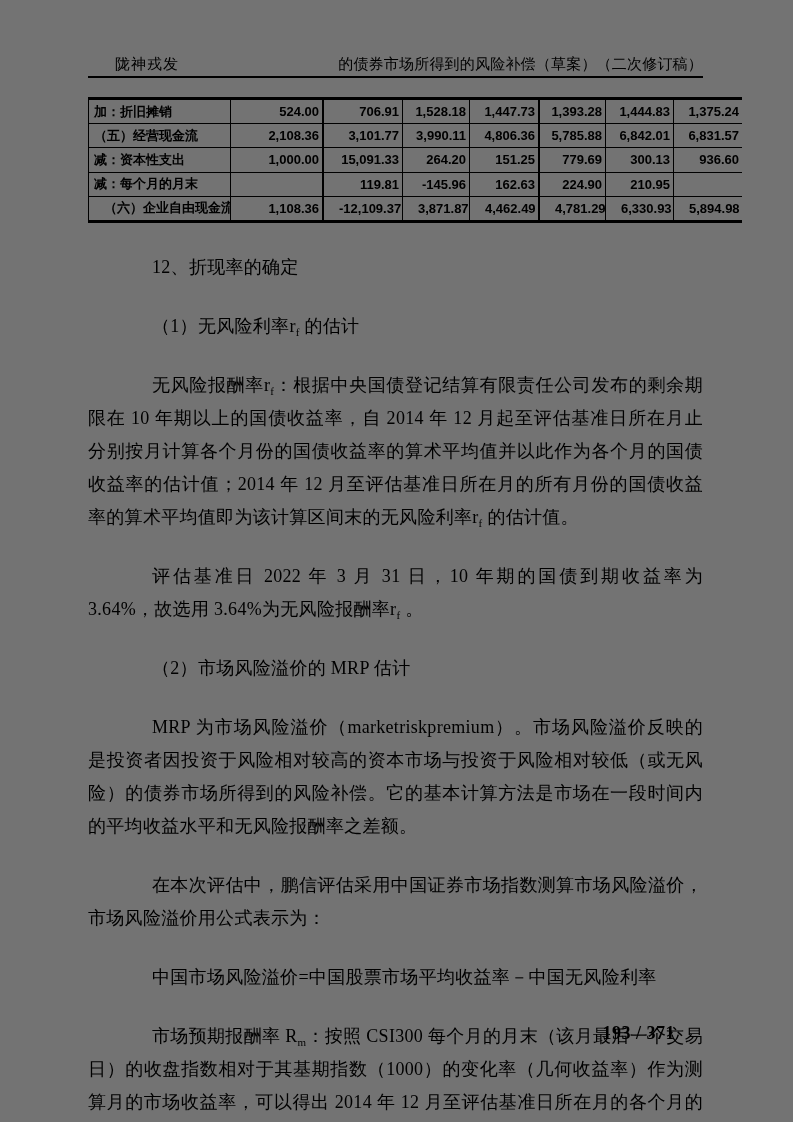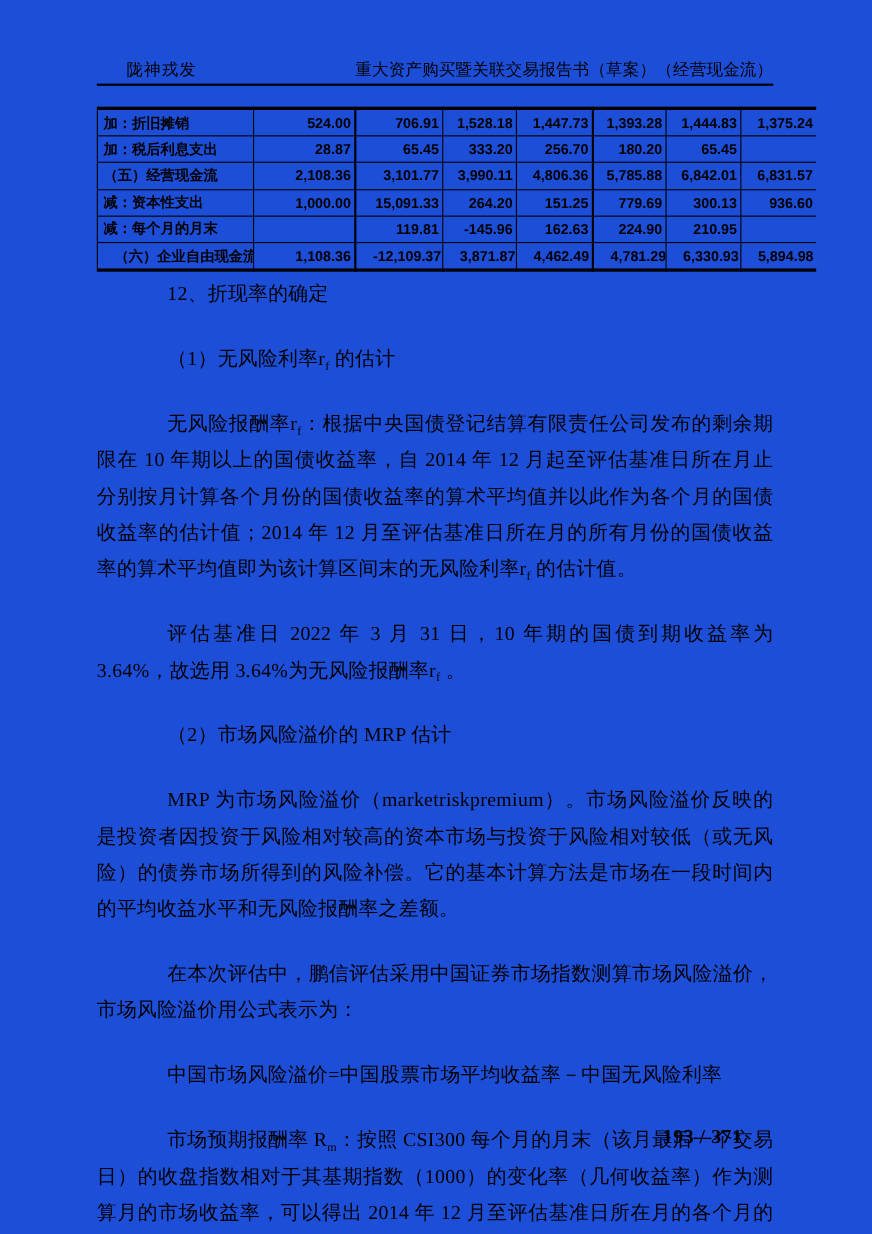--- a/index.html
+++ b/index.html
@@ -4,21 +4,21 @@
 <style>
   html, body {
     margin: 0; padding: 0;
     width: 793px; height: 1122px;
     background: #ffffff;
     overflow: hidden;
   }
   .page {
     position: relative;
     width: 793px; height: 1122px;
-    background: #1d4ed8;
+    background: #737373;
     color: #000;
     font-family: "Liberation Serif", serif;
   }
   
   .header {
     position: absolute;
     left: 88px; top: 54px;
     width: 615px;
     display: flex;
     justify-content: space-between;
@@ -91,44 +91,34 @@
     letter-spacing: 0.5px;
   }
 </style>
 </head>
 <body>
 
 <div class="page">
 
   <div class="header">
     <span class="header-left">陇神戎发</span>
-    <span class="header-right">重大资产购买暨关联交易报告书（草案）（经营现金流）</span>
+    <span class="header-right">的债券市场所得到的风险补偿（草案）（二次修订稿）</span>
   </div>
 
   <table class="fin-table">
     <tbody id="table-body">
         <tr>
           <td class="lbl">加：折旧摊销</td>
           <td class="val">524.00</td>
           <td class="val">706.91</td>
           <td class="val">1,528.18</td>
           <td class="val">1,447.73</td>
           <td class="val">1,393.28</td>
           <td class="val">1,444.83</td>
           <td class="val">1,375.24</td>
-        </tr>
-        <tr>
-          <td class="lbl">加：税后利息支出</td>
-          <td class="val">28.87</td>
-          <td class="val">65.45</td>
-          <td class="val">333.20</td>
-          <td class="val">256.70</td>
-          <td class="val">180.20</td>
-          <td class="val">65.45</td>
-          <td class="val"></td>
         </tr>
         <tr>
           <td class="lbl">（五）经营现金流</td>
           <td class="val">2,108.36</td>
           <td class="val">3,101.77</td>
           <td class="val">3,990.11</td>
           <td class="val">4,806.36</td>
           <td class="val">5,785.88</td>
           <td class="val">6,842.01</td>
           <td class="val">6,831.57</td>

